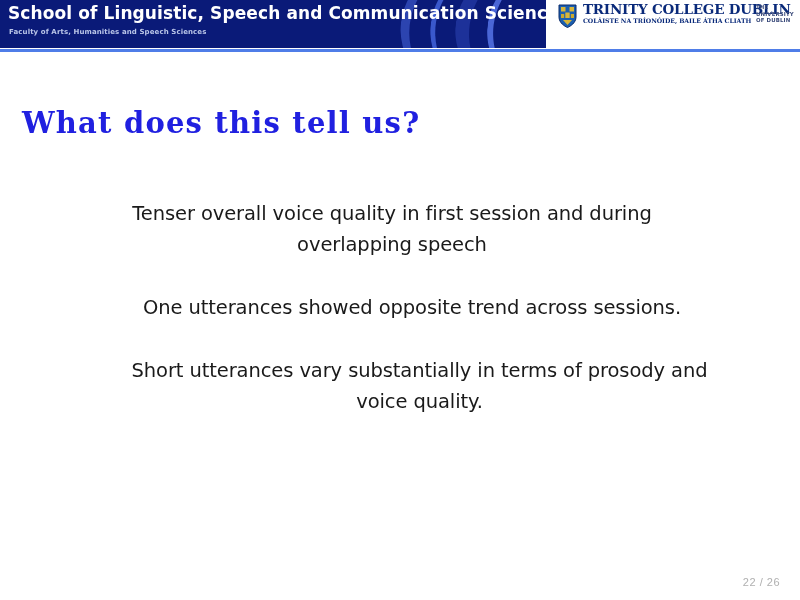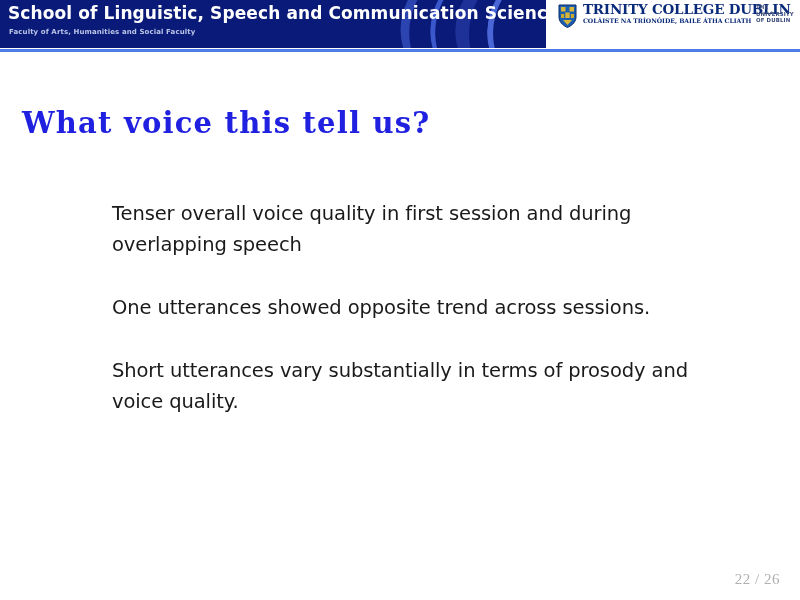--- a/index.html
+++ b/index.html
@@ -157,49 +157,50 @@
     left: 112px; top: 198px;
     width: 620px;
   }
   .para {
     color: #1a1a1a;
     font-family: "DejaVu Sans", sans-serif;
     font-size: 19.5px;
     line-height: 31px;
     letter-spacing: -0.1px;
     margin: 0 0 32px 0;
+    text-align: center;
   }
   .para:last-child { margin-bottom: 16px; }
   .p1 { width: 560px; }
   .p2 { width: 600px; }
   .p3 { width: 615px; }
 
   .page-number {
     position: absolute;
     right: 20px; bottom: 12px;
     color: #b0b0b0;
-    font-family: Liberation Serif, serif;
-    font-size: 15px;
+    font-family: Liberation Sans, sans-serif;
+    font-size: 11px;
     letter-spacing: 0.5px;
   }
 </style>
 </head>
 <body>
 
 <div class="header">
 
   <div class="header-band">
     <div class="swoosh swoosh-a"></div>
     <div class="swoosh swoosh-b"></div>
     <div class="swoosh swoosh-c"></div>
     <div class="swoosh swoosh-d"></div>
 
     <div class="school-title">School of Linguistic, Speech and Communication Sciences</div>
 
-    <div class="faculty-sub">Faculty of Arts, Humanities and Social Faculty</div>
+    <div class="faculty-sub">Faculty of Arts, Humanities and Speech Sciences</div>
   </div>
 
   <div class="logo-block">
 
     <span class="shield">
       <svg width="19" height="24" viewBox="0 0 19 24">
         <path d="M1 1 H18 V13 C18 19 12 22.5 9.5 23.5 C7 22.5 1 19 1 13 Z" fill="#1b5fb0" stroke="#0a2a6a" stroke-width="1"></path>
         <rect x="3" y="3" width="4.5" height="4.5" fill="#d8b63a"></rect>
         <rect x="11.5" y="3" width="4.5" height="4.5" fill="#d8b63a"></rect>
         <rect x="7.3" y="8.5" width="4.4" height="5.5" fill="#d8b63a"></rect>
@@ -218,21 +219,21 @@
       <div>THE</div>
       <div>UNIVERSITY</div>
       <div>OF DUBLIN</div>
     </div>
 
   </div>
 
   <div class="header-rule"></div>
 </div>
 
-<div class="slide-title">What voice this tell us?</div>
+<div class="slide-title">What does this tell us?</div>
 
 <div class="body-block">
   <p class="para p1">Tenser overall voice quality in first session and during overlapping speech</p>
   <p class="para p2">One utterances showed opposite trend across sessions.</p>
   <p class="para p3">Short utterances vary substantially in terms of prosody and voice quality.</p>
 </div>
 
 <div class="page-number">22 / 26</div>
 
 </body></html>

